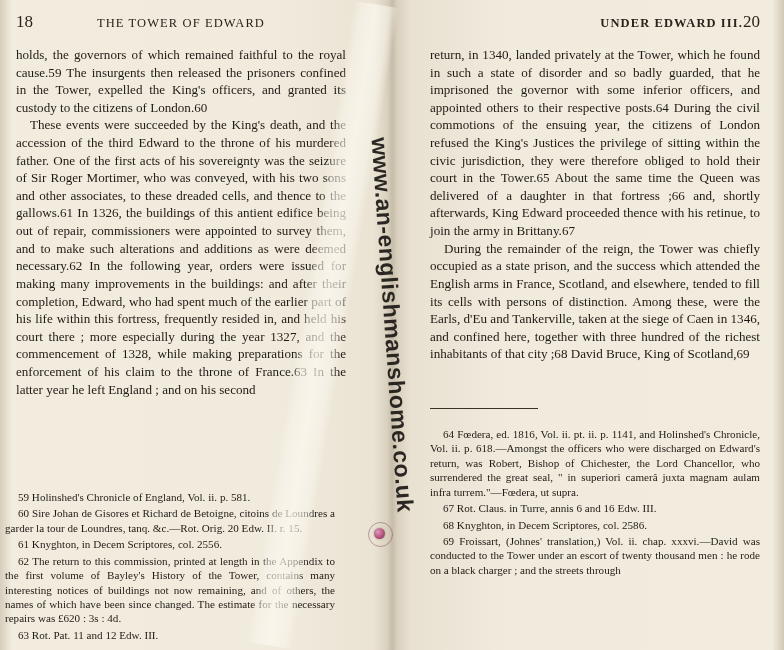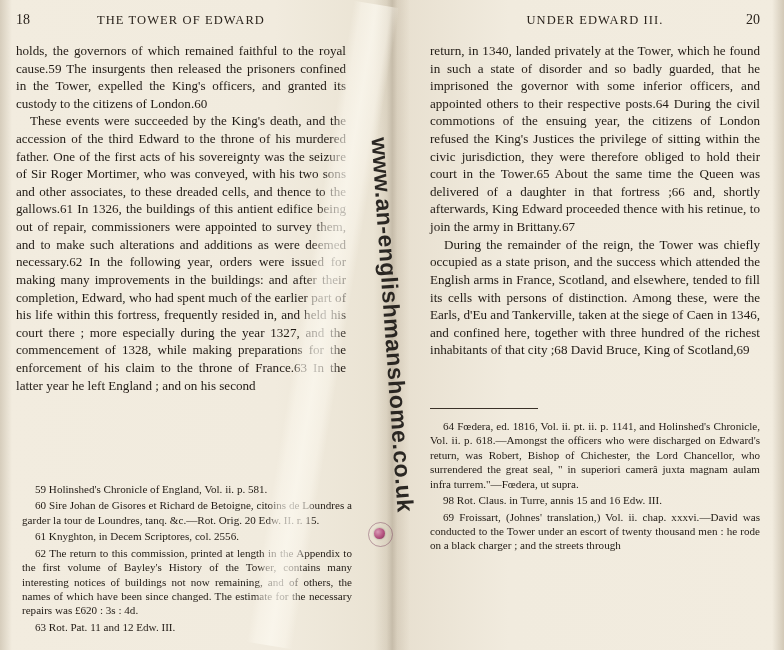--- a/index.html
+++ b/index.html
@@ -68,49 +68,49 @@
   .runhead {
     display: flex;
     justify-content: space-between;
     align-items: baseline;
     font-size: 11.5px;
     letter-spacing: 0.9px;
     padding-top: 12px;
     color: #2a231c;
   }
   .runhead .folio {
-    font-size: 14px;
+    font-size: 17px;
     letter-spacing: 0;
   }
   .runhead .title {
     flex: 1;
     text-align: center;
     font-variant: small-caps;
     font-size: 12.5px;
     letter-spacing: 1.1px;
   }
-  .runhead.right .title { text-align: center; }
+  .runhead.right .title { text-align: right; font-weight: bold; }
 
   .body {
     margin-top: 14px;
     font-size: 13.1px;
     line-height: 1.345;
     text-align: justify;
     text-justify: inter-word;
     hyphens: none;
   }
   .body p {
     margin: 0 0 0 0;
     text-indent: 0;
   }
   .body p.indent {
     text-indent: 14px;
   }
   .notes {
-    margin-top: 10px;
+    margin-top: 18px;
     font-size: 11.1px;
     line-height: 1.3;
     text-align: justify;
   }
   .notes p {
     margin: 0 0 2px 0;
     text-indent: 13px;
   }
   .right-notes {
     position: absolute;
@@ -119,21 +119,21 @@
     width: 330px;
   }
   .right-notes .rule {
     width: 108px;
     height: 1px;
     background: #3a3128;
     margin: 0 0 7px 0;
   }
   .left-notes {
     position: absolute;
-    left: 22px;
+    left: 5px;
     top: 472px;
     width: 330px;
   }
 
   
   .watermark {
     position: absolute;
     left: 0;
     top: 0;
     width: 784px;
@@ -244,21 +244,22 @@
     <div class="body">
       <p>return, in 1340, landed privately at the Tower, which he found in such a state of disorder and so badly guarded, that he imprisoned the governor with some inferior officers, and appointed others to their respective posts.64  During the civil commotions of the ensuing year, the citizens of London refused the King's Justices the privilege of sitting within the civic jurisdiction, they were therefore obliged to hold their court in the Tower.65  About the same time the Queen was delivered of a daughter in that fortress ;66 and, shortly afterwards, King Edward proceeded thence with his retinue, to join the army in Brittany.67</p>
       <p class="indent">During the remainder of the reign, the Tower was chiefly occupied as a state prison, and the success which attended the English arms in France, Scotland, and elsewhere, tended to fill its cells with persons of distinction.  Among these, were the Earls, d'Eu and Tankerville, taken at the siege of Caen in 1346, and confined here, together with three hundred of the richest inhabitants of that city ;68  David Bruce, King of Scotland,69</p>
     </div>
   </div>
 
   <div class="right-notes">
     <div class="rule"></div>
     <div class="notes">
       <p>64  Fœdera, ed. 1816, Vol. ii. pt. ii. p. 1141, and Holinshed's Chronicle, Vol. ii. p. 618.—Amongst the officers who were discharged on Edward's return, was Robert, Bishop of Chichester, the Lord Chancellor, who surrendered the great seal, " in superiori camerâ juxta magnam aulam infra turrem."—Fœdera, ut supra.</p>
-      <p>98  Rot. Claus. in Turre, annis 15 and 16 Edw. III.</p>
+      <p>67  Rot. Claus. in Turre, annis 6 and 16 Edw. III.</p>
+      <p>68  Knyghton, in Decem Scriptores, col. 2586.</p>
       <p>69  Froissart, (Johnes' translation,) Vol. ii. chap. xxxvi.—David was conducted to the Tower under an escort of twenty thousand men : he rode on a black charger ; and the streets through</p>
     </div>
   </div>
 
   <div class="watermark">
     <div class="ribbon"></div>
     <div class="wm-ring"></div>
     <div class="wm-dot d1"></div>
     <div class="wm-text">www.an-englishmanshome.co.uk</div>
   </div>

